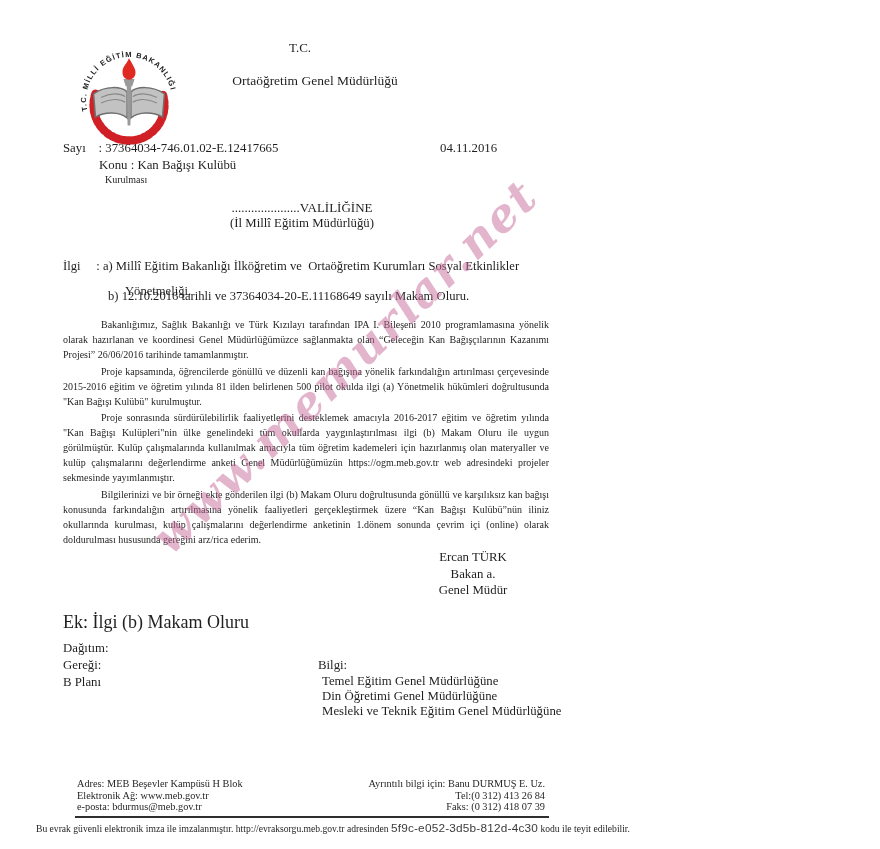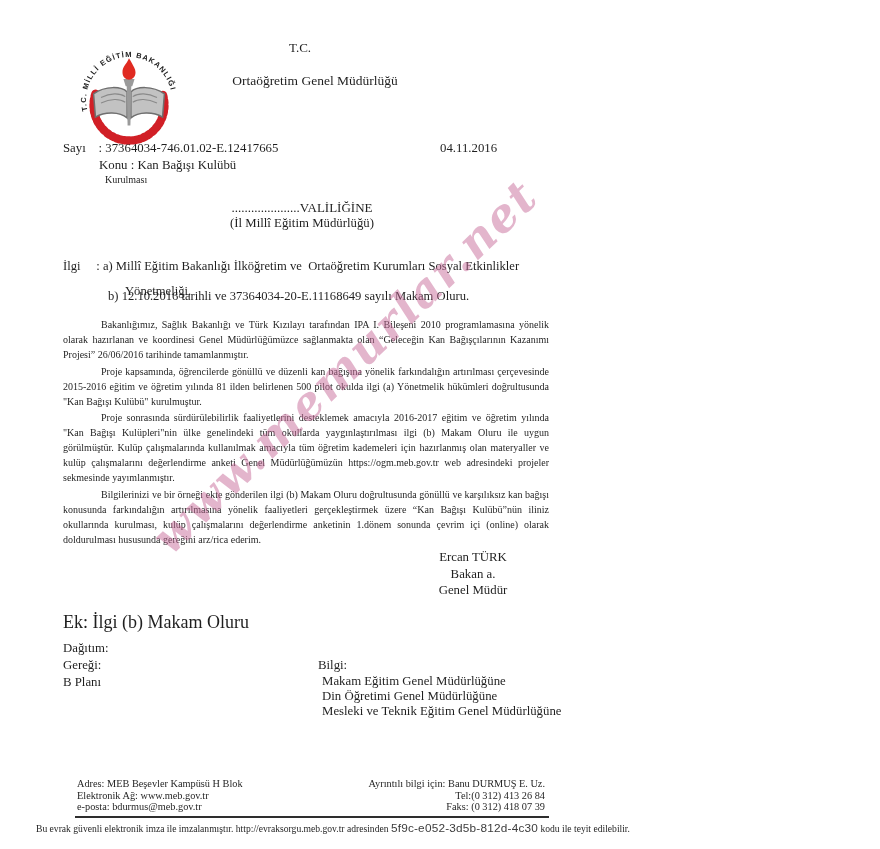--- a/index.html
+++ b/index.html
@@ -107,21 +107,21 @@
     <div>Bakan a.</div>
     <div>Genel Müdür</div>
   </div>
 
   <div class="abs ek">Ek: İlgi (b) Makam Oluru</div>
   <div class="abs dagitim">Dağıtım:</div>
   <div class="abs geregi">Gereği:</div>
   <div class="abs bplani">B Planı</div>
   <div class="abs bilgi">Bilgi:</div>
   <div class="abs bilgi-items">
-    <div>Makam Eğitim Genel Müdürlüğüne</div>
+    <div>Temel Eğitim Genel Müdürlüğüne</div>
     <div>Din Öğretimi Genel Müdürlüğüne</div>
     <div>Mesleki ve Teknik Eğitim Genel Müdürlüğüne</div>
   </div>
 
   <div class="abs f-left">
     <div>Adres: MEB Beşevler Kampüsü  H Blok</div>
     <div>Elektronik Ağ:  www.meb.gov.tr</div>
     <div>e-posta: bdurmus@meb.gov.tr</div>
   </div>
   <div class="abs f-right">

